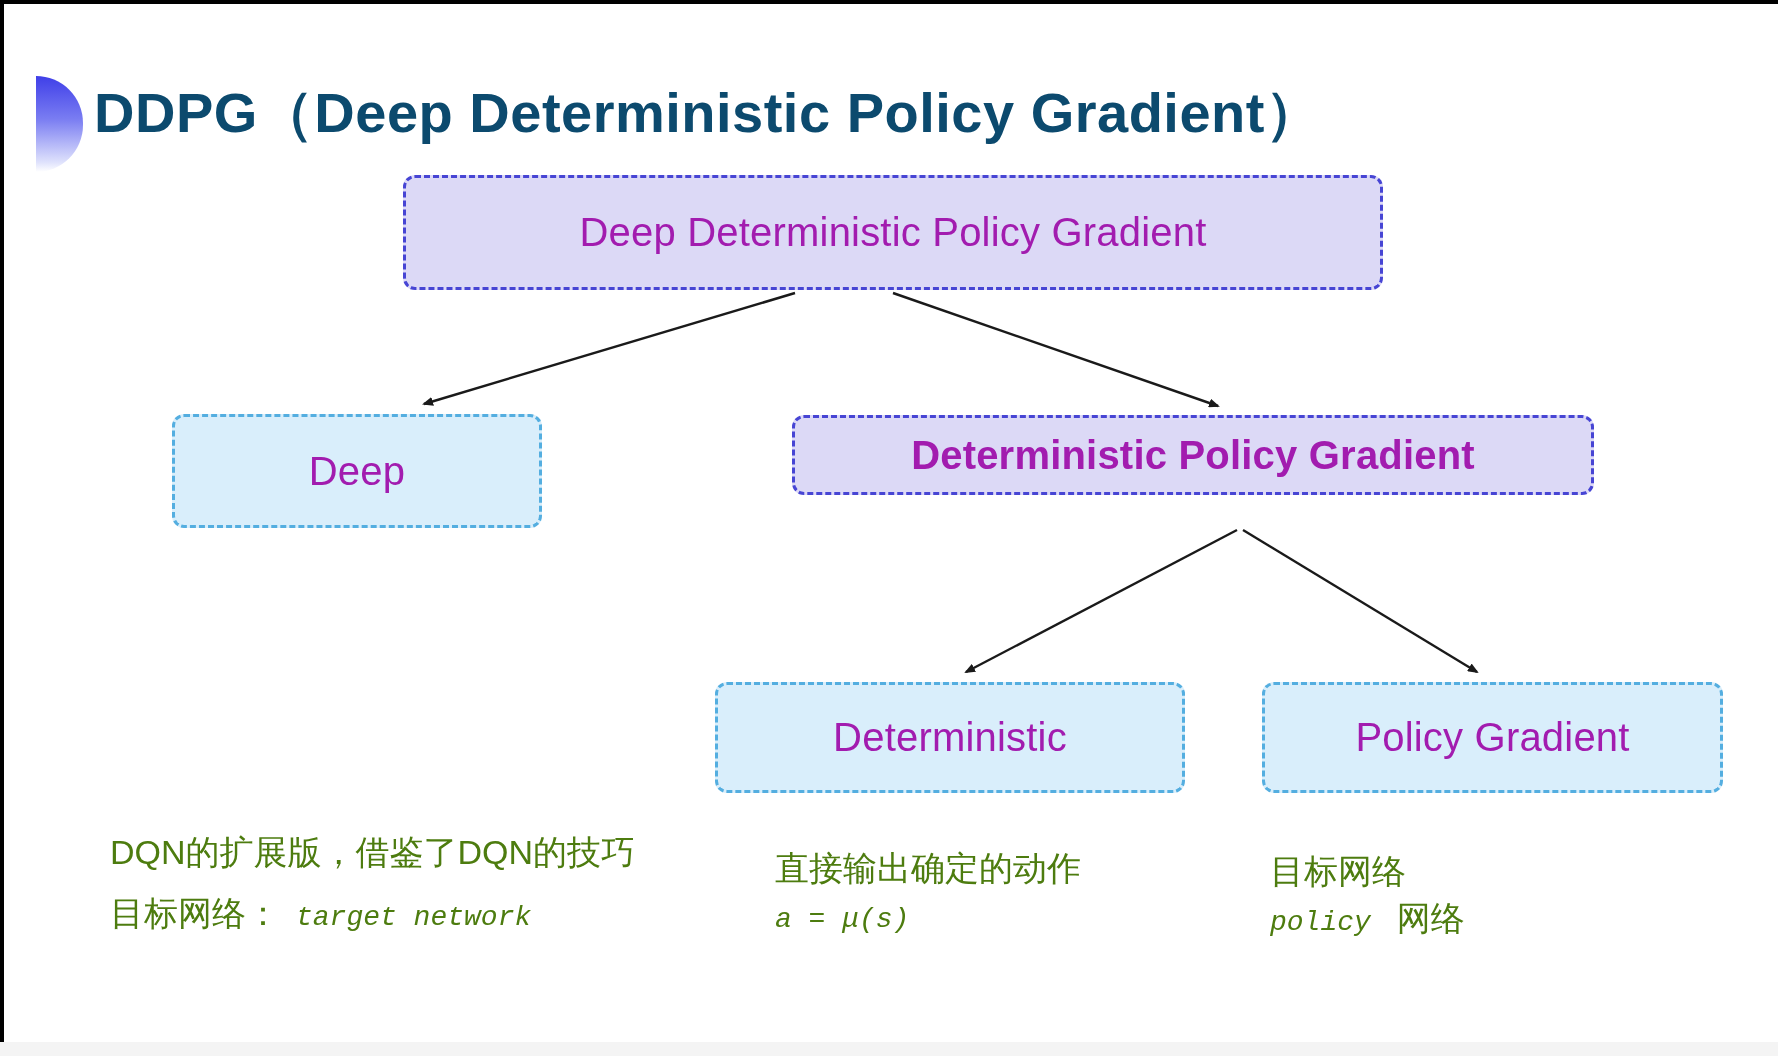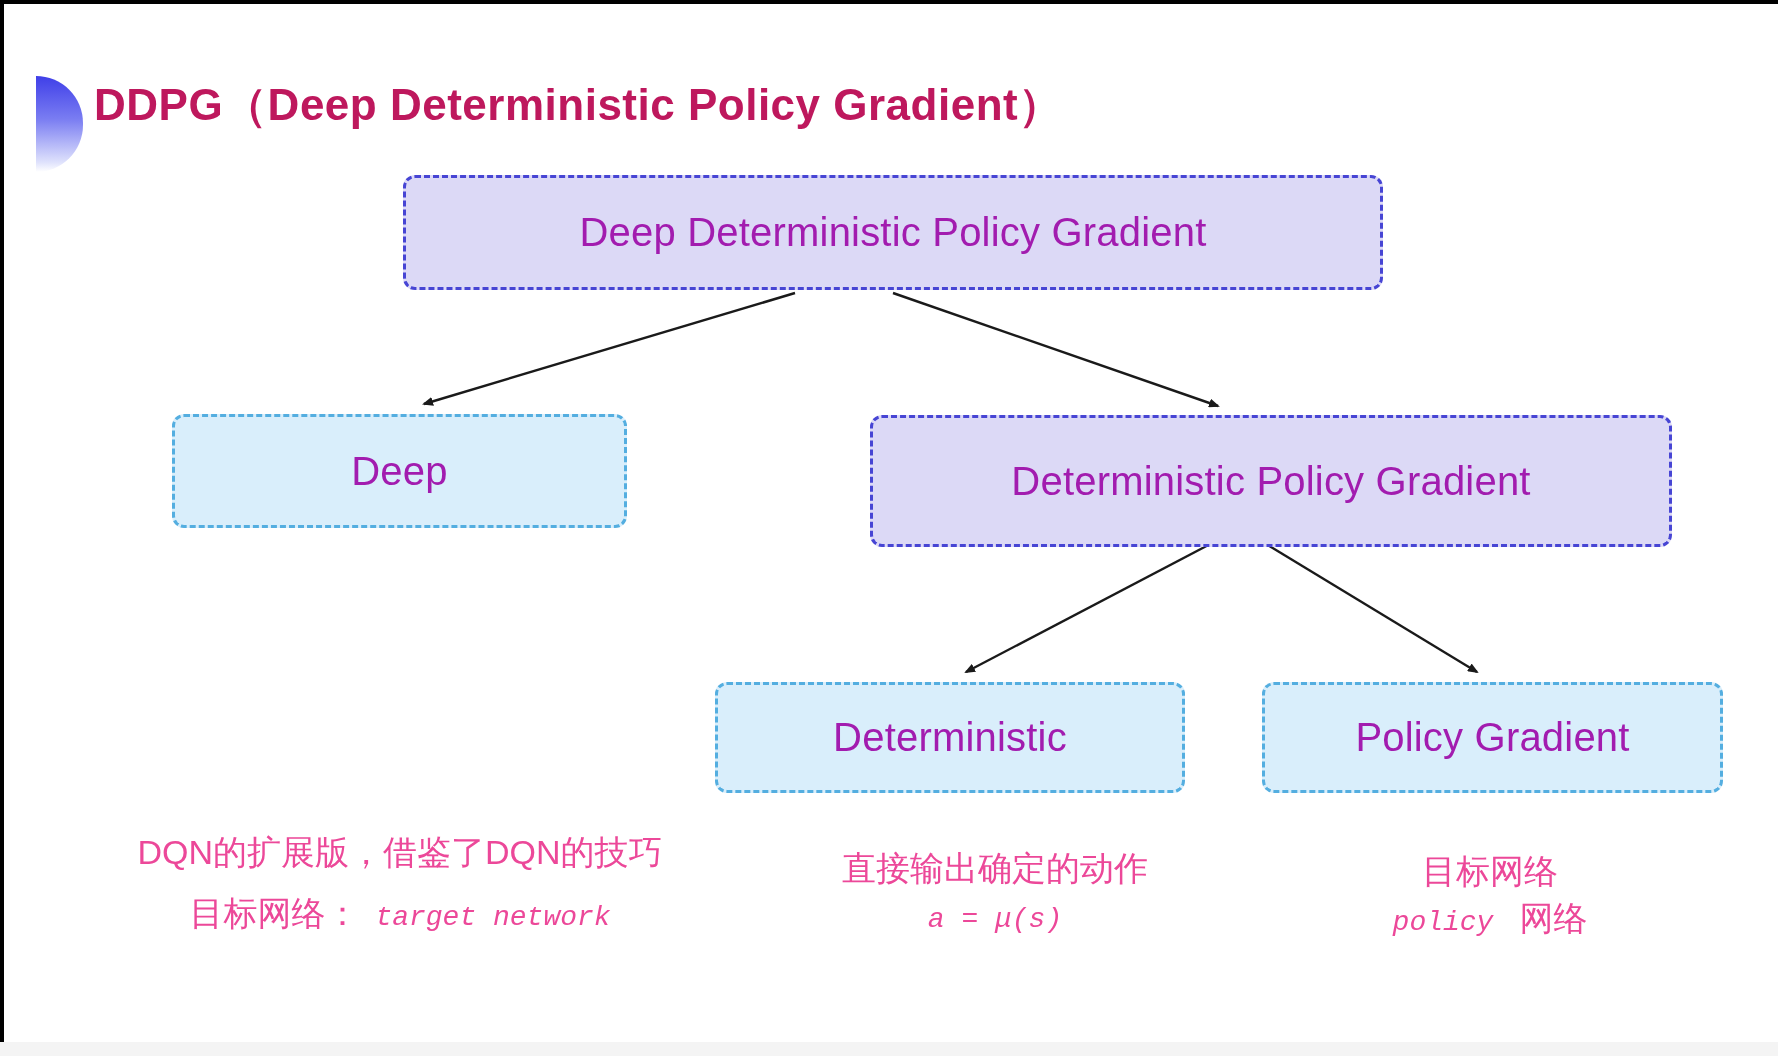--- a/index.html
+++ b/index.html
@@ -18,49 +18,49 @@
   .edge-bottom { position: absolute; left: 0; top: 1042px; width: 1778px; height: 14px; background: #f4f4f4; }
 
   
   .title-bullet {
     position: absolute; left: 36px; top: 76px; width: 47px; height: 96px;
     border-radius: 0 96px 96px 0 / 0 96px 96px 0;
     background: linear-gradient(180deg, #3f3fe8 0%, #7a7df2 45%, #dfe2fc 90%, #ffffff 100%);
   }
   .page-title {
     position: absolute; left: 94px; top: 76px;
-    font-size: 44px; font-weight: 600; letter-spacing: 0.5px;
-    color: #be185d; white-space: nowrap;
+    font-size: 56px; font-weight: 600; letter-spacing: 0.5px;
+    color: #0c4a6e; white-space: nowrap;
   }
 
   
   .node {
     position: absolute;
     display: flex; align-items: center; justify-content: center;
     border-radius: 12px;
     font-size: 40px; color: #a21caf; letter-spacing: 0.2px;
     white-space: nowrap;
   }
   .node.purple { background: #dcd9f6; border: 3px dashed #4745d4; }
   .node.cyan   { background: #d9eefb; border: 3px dashed #54aee0; }
 
   .node-root  { left: 403px; top: 175px; width: 980px; height: 115px; }
-  .node-deep  { left: 172px; top: 414px; width: 455px; height: 114px; }
-  .node-dpg   { left: 870px; top: 415px; width: 802px; height: 132px; }
+  .node-deep  { left: 172px; top: 414px; width: 370px; height: 114px; }
+  .node-dpg   { left: 792px; top: 415px; width: 802px; height: 80px; font-weight: bold; }
   .node-det   { left: 715px; top: 682px; width: 470px; height: 111px; }
   .node-pg    { left: 1262px; top: 682px; width: 461px; height: 111px; }
 
   
   svg.connectors { position: absolute; left: 0; top: 0; width: 1778px; height: 1056px; pointer-events: none; }
   svg.connectors line { stroke: #1a1a1a; stroke-width: 2.4; }
 
   
   .note {
-    position: absolute; text-align: center;
-    font-size: 34px; color: #ec4899; line-height: 61px;
+    position: absolute; 
+    font-size: 34px; color: #4d7c0f; line-height: 61px;
     white-space: nowrap;
   }
   .note .math, .note .en {
     font-family: Liberation Mono, monospace;
     font-style: italic;
     font-size: 28px;
   }
   .note-deep { left: 110px; top: 822px; width: 580px; }
   .note-deep .en { margin-left: 16px; }
   .note-det  { left: 775px; top: 845px; width: 440px; line-height: 47px; }

